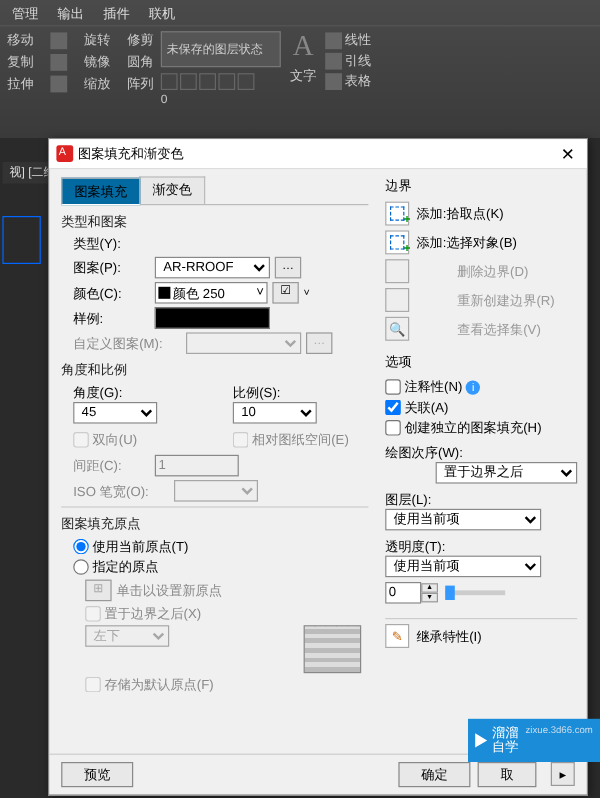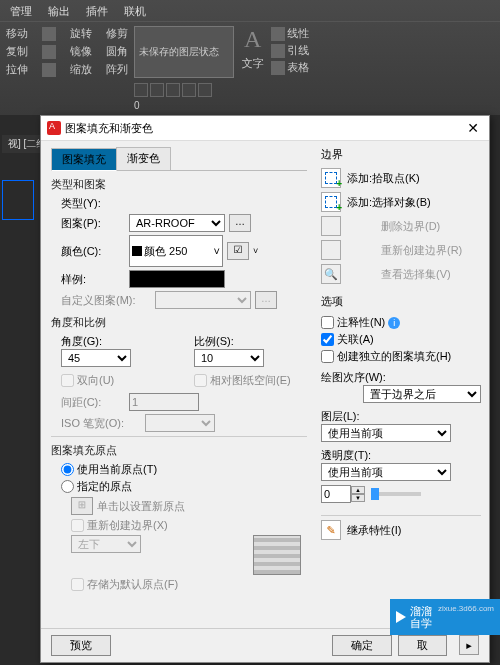--- a/index.html
+++ b/index.html
@@ -6,21 +6,21 @@
 body { background: #2a2a2a; width: 500px; height: 665px; overflow: hidden; position: relative; }
 
 
 .ribbon { background: linear-gradient(#4a4a4a, #3a3a3a); height: 115px; color: #ddd; }
 .ribbon-tabs { display: flex; gap: 16px; padding: 4px 10px 2px; font-size: 11px; border-bottom: 1px solid #555; }
 .ribbon-tabs span { cursor: default; }
 .ribbon-panels { display: flex; padding: 4px 6px; gap: 6px; align-items: flex-start; }
 .rpanel { display: flex; flex-direction: column; gap: 3px; font-size: 10px; color: #ccc;}
 .rpanel .row { display: flex; gap: 14px; align-items: center;}
 .ricon { width: 14px; height: 14px; background: #666; display:inline-block; }
-.layer-state { background:#555; border:1px solid #777; padding:18px 4px; font-size:10px; color:#ccc; width:100px;}
+.layer-state { background:#555; border:1px solid #777; padding:7px 4px; font-size:10px; color:#ccc; width:100px;}
 .layer-icons { display:flex; gap:2px; margin-top:2px;}
 .layer-icons div { width:14px;height:14px;background:#444;border:1px solid #666;}
 .big-a { font-size:24px; color:#888; font-family:serif; padding:0 4px;}
 .small-links { display:flex; flex-direction:column; gap:2px; font-size:10px; color:#ccc;}
 .small-links div{display:flex;align-items:center;gap:2px;}
 
 .viewport-label { position:absolute; top:135px; left:2px; background:#333; color:#ddd; padding:2px 6px; font-size:10px;}
 .blue-rect { position:absolute; border:1px solid #06f; background:transparent;}
 
 
@@ -42,21 +42,21 @@
 .tab.active { background:#0369a1; border-bottom:1px solid #fff; position:relative; top:1px;}
 
 .group-title { font-size:11px; margin:6px 0 4px; color:#222;}
 .indent { margin-left:10px;}
 .form-row { display:flex; align-items:center; margin:3px 0; gap:4px;}
 .form-row label { width:64px; color:#000;}
 select, input[type=text] { border:1px solid #888; background:#fff; padding:1px 2px; font-size:11px; height:18px;}
 select:disabled, input:disabled { background:#eee; color:#888;}
 .combo { width:96px;}
 .combo-sm { width:70px;}
-.swatch-box { width:94px; height:32px; border:1px solid #888; background:#fff; display:flex; align-items:center; padding:0 2px; gap:2px;}
+.swatch-box { width:94px; height:18px; border:1px solid #888; background:#fff; display:flex; align-items:center; padding:0 2px; gap:2px;}
 .swatch-box .sq{width:10px;height:10px;background:#000;}
 .dots-btn { width:22px; height:18px; border:1px solid #999; background:#e8e8e8; font-size:10px; text-align:center; line-height:14px; cursor:pointer;}
 .sample-box { width:96px; height:18px; border:1px solid #888; background:#000;}
 .checkbox-row { display:flex; align-items:center; gap:3px; margin:2px 0;}
 .checkbox-row input{margin:0;}
 .double-col{display:flex;gap:20px;}
 .double-col>div{flex:1;}
 .hr{border:none;border-top:1px solid #ccc;margin:4px 0;}
 
 .rt-title{font-size:11px;margin-bottom:6px;}
@@ -241,21 +241,21 @@
             <input type="radio" name="og" style="">
             <span>指定的原点</span>
           </div>
         <div class="indent" style="color:#888;">
           <div class="form-row">
               <div class="dots-btn" style="color:#aaa;">⊞</div>
               <span>单击以设置新原点</span>
             </div>
           <div class="checkbox-row">
               <input type="checkbox" disabled="" style="">
-              <span>重新创建边界(X)</span>
+              <span>置于边界之后(X)</span>
             </div>
           <div style="display:flex;align-items:flex-start;">
             <select class="combo-sm" disabled=""><option>左下</option></select>
             <div class="preview-box"></div>
           </div>
           <div class="checkbox-row">
               <input type="checkbox" disabled="" style="">
               <span>存储为默认原点(F)</span>
             </div>
         </div>

